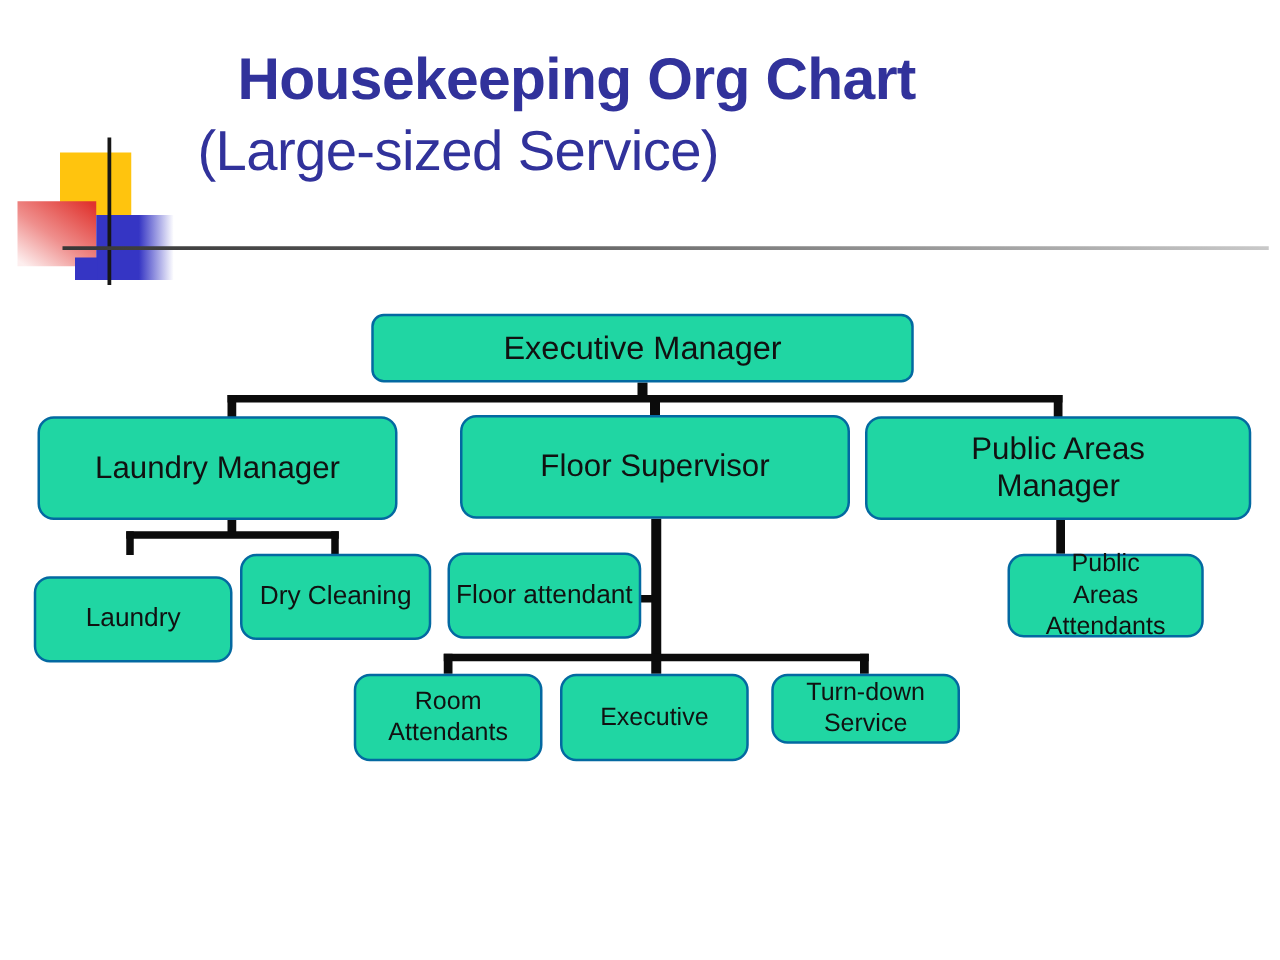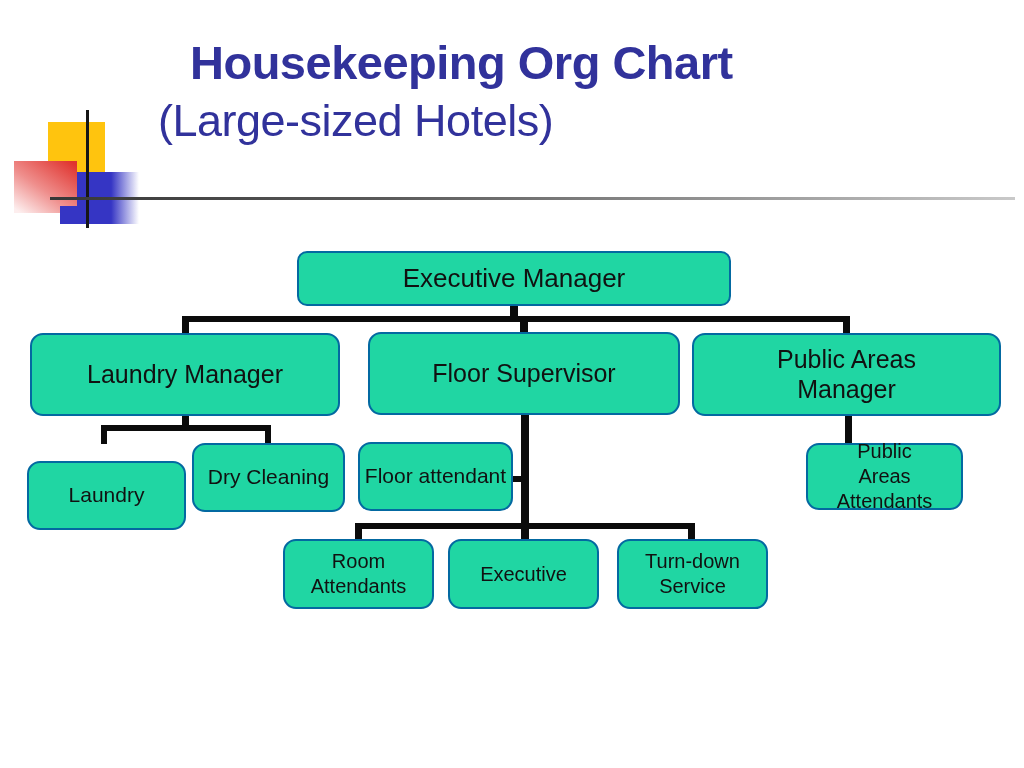--- a/index.html
+++ b/index.html
@@ -85,39 +85,39 @@
     text-align: center;
     color: #111;
     line-height: 1.18;
   }
   .lvl1 { font-size: 26px; }
   .lvl2 { font-size: 25px; }
   .lvl3 { font-size: 21px; }
   .lvl4 { font-size: 20px; line-height: 25px; }
 
   #executive-manager       { left: 297px; top: 251px; width: 434px; height: 55px; border-radius: 10px; }
-  #laundry-manager         { left: 30px;  top: 333px; width: 310px; height: 83px; }
+  #laundry-manager         { left: 30px;  top: 333px; width: 288px; height: 83px; }
   #floor-supervisor        { left: 368px; top: 332px; width: 312px; height: 83px; }
   #public-areas-manager    { left: 692px; top: 333px; width: 309px; height: 83px; padding: 0 55px; }
   #laundry                 { left: 27px;  top: 461px; width: 159px; height: 69px; }
   #dry-cleaning            { left: 192px; top: 443px; width: 153px; height: 69px; }
   #floor-attendant         { left: 358px; top: 442px; width: 155px; height: 69px; padding: 0 2px; }
   #room-attendants         { left: 283px; top: 539px; width: 151px; height: 70px; padding: 0 4px; }
   #housemen                { left: 448px; top: 539px; width: 151px; height: 70px; }
-  #turn-down-service       { left: 617px; top: 539px; width: 151px; height: 70px; padding: 0 14px; }
+  #turn-down-service       { left: 617px; top: 539px; width: 151px; height: 56px; padding: 0 14px; }
   #public-areas-attendants { left: 806px; top: 443px; width: 157px; height: 67px; padding: 0 24px; }
 </style>
 </head>
 <body>
 
 <div class="slide">
 
   <header class="title-block">
     <div class="title-line1">Housekeeping Org Chart</div>
-    <div class="title-line2">(Large-sized Hotels)</div>
+    <div class="title-line2">(Large-sized Service)</div>
   </header>
 
   <div class="decor decor-yellow"></div>
   <div class="decor decor-pink"></div>
   <div class="decor decor-blue"></div>
   <div class="decor decor-blue-small"></div>
   <div class="decor decor-vline"></div>
   <div class="decor decor-hline"></div>
 
   <div class="conn c-exec-stub"></div>

